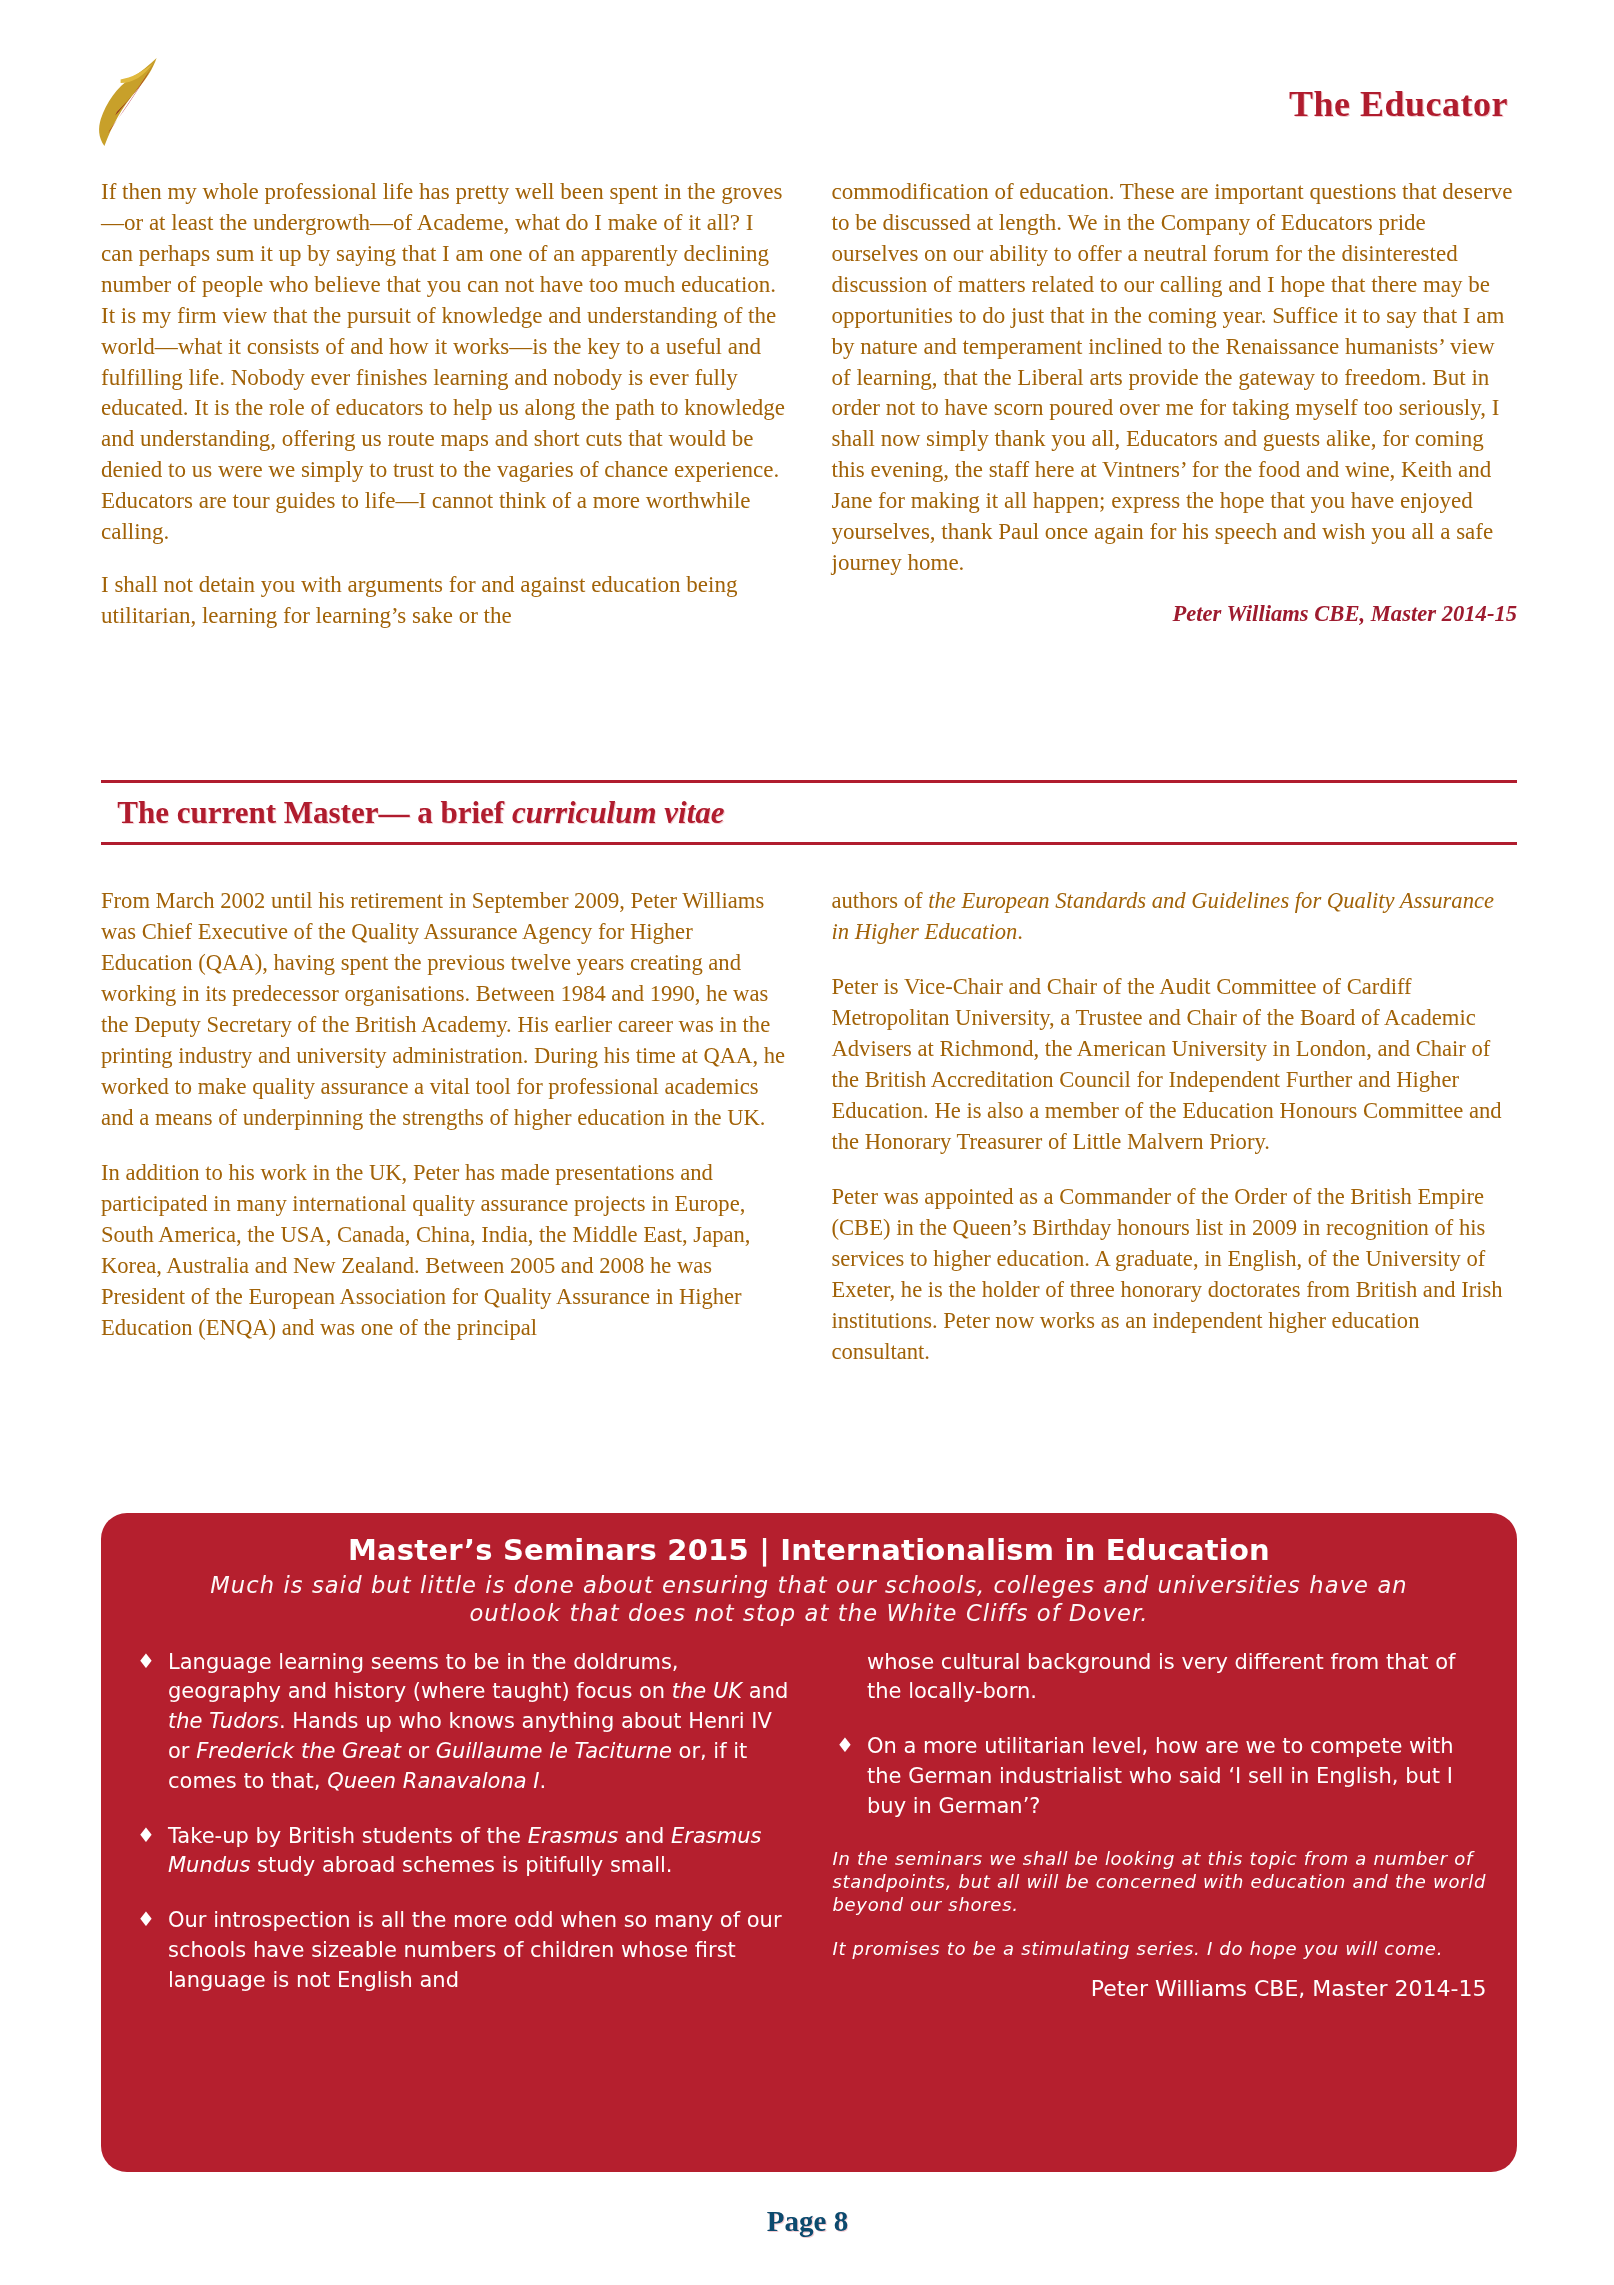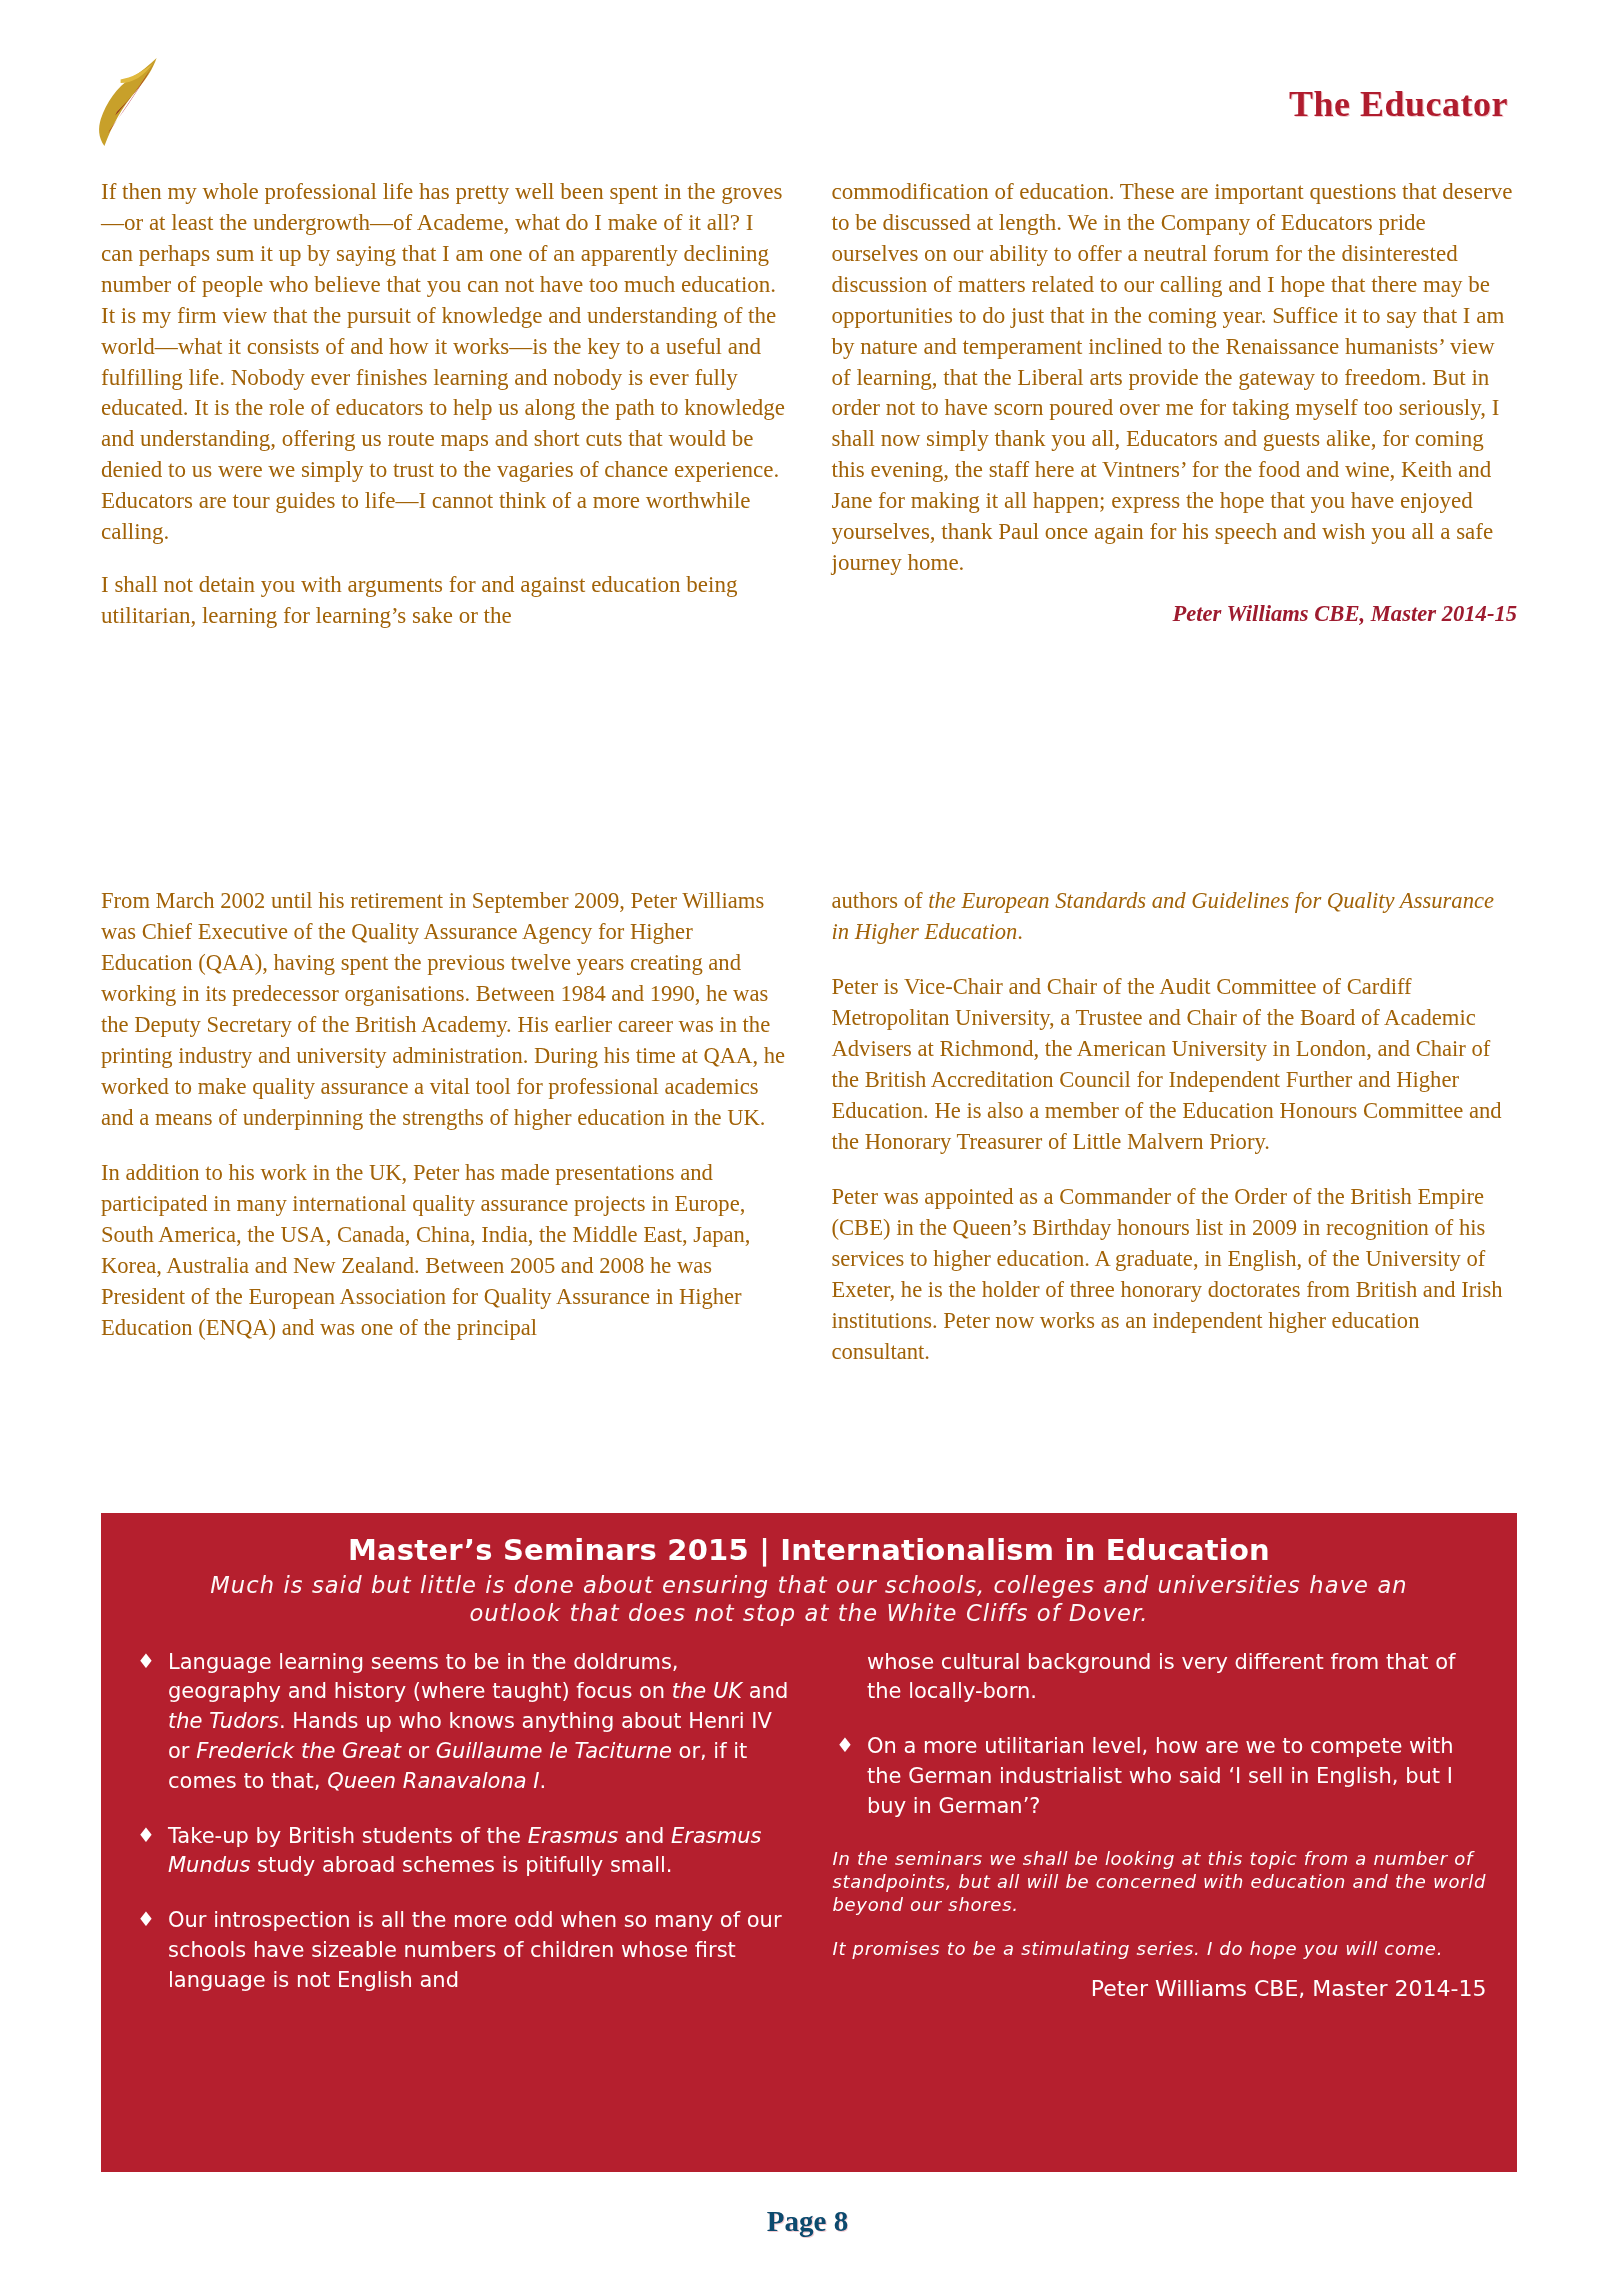--- a/index.html
+++ b/index.html
@@ -126,20 +126,21 @@
   .seminar {
     position: absolute;
     left: 101px;
     top: 1513px;
     width: 1416px;
     height: 659px;
     background: #b51f2e;
     color: #ffffff;
     box-sizing: border-box;
     padding: 20px 27px 16.3px 27px;
+    border-radius: 26px;
   }
   .seminar-title {
     text-align: center;
     font-family: "DejaVu Sans", sans-serif;
     font-weight: bold;
     font-size: 29px;
     letter-spacing: 0.2px;
     margin-bottom: 5.4px;
   }
   .seminar-sub {
@@ -233,20 +234,25 @@
     <div class="col">
       <p>If then my whole professional life has pretty well been spent in the groves—or at least the undergrowth—of Academe, what do I make of it all? I can perhaps sum it up by saying that I am one of an apparently declining number of people who believe that you can not have too much education. It is my firm view that the pursuit of knowledge and understanding of the world—what it consists of and how it works—is the key to a useful and fulfilling life. Nobody ever finishes learning and nobody is ever fully educated. It is the role of educators to help us along the path to knowledge and understanding, offering us route maps and short cuts that would be denied to us were we simply to trust to the vagaries of chance experience. Educators are tour guides to life—I cannot think of a more worthwhile calling.</p>
       <p>I shall not detain you with arguments for and against education being utilitarian, learning for learning’s sake or the</p>
     </div>
     <div class="col">
       <p>commodification of education. These are important questions that deserve to be discussed at length. We in the Company of Educators pride ourselves on our ability to offer a neutral forum for the disinterested discussion of matters related to our calling and I hope that there may be opportunities to do just that in the coming year. Suffice it to say that I am by nature and temperament inclined to the Renaissance humanists’ view of learning, that the Liberal arts provide the gateway to freedom.  But in order not to have scorn poured over me for taking myself too seriously, I shall now simply thank you all, Educators and guests alike, for coming this evening, the staff here at Vintners’ for the food and wine, Keith and Jane for making it all happen; express the hope that you have enjoyed yourselves, thank Paul once again for his speech and wish you all a safe journey home.</p>
       <div class="signature">Peter Williams CBE, Master 2014-15</div>
     </div>
   </div>
 
+  <div class="section-band">
+    <div class="rule-top"></div>
+    <div class="section-title"><span>The current Master— a brief </span><span class="ital">curriculum vitae</span></div>
+    <div class="rule-bottom"></div>
+  </div>
 
   <div class="cv-cols">
     <div class="col">
       <p>From March 2002 until his retirement in September 2009, Peter Williams was Chief Executive of the Quality Assurance Agency for Higher Education (QAA), having spent the previous twelve years creating and working in its predecessor organisations. Between 1984 and 1990, he was the Deputy Secretary of the British Academy. His earlier career was in the printing industry and university administration. During his time at QAA, he worked to make quality assurance a vital tool for professional academics and a means of underpinning the strengths of higher education in the UK.</p>
       <p>In addition to his work in the UK, Peter has made presentations and participated in many international quality assurance projects in Europe, South America, the USA, Canada, China, India, the Middle East, Japan, Korea, Australia and New Zealand. Between 2005 and 2008 he was President of the European Association for Quality Assurance in Higher Education (ENQA) and was one of the principal</p>
     </div>
     <div class="col">
       <p><span>authors of </span><em>the European Standards and Guidelines for Quality Assurance in Higher Education</em><span>.</span></p>
       <p>Peter is Vice-Chair and Chair of the Audit Committee of Cardiff Metropolitan University, a Trustee and Chair of the Board of Academic Advisers at Richmond, the American University in London, and Chair of the British Accreditation Council for Independent Further and Higher Education. He is also a member of the Education Honours Committee and the Honorary Treasurer of Little Malvern Priory.</p>
       <p>Peter was appointed as a Commander of the Order of the British Empire (CBE) in the Queen’s Birthday honours list in 2009 in recognition of his services to higher education. A graduate, in English, of the University of Exeter, he is the holder of three honorary doctorates from British and Irish institutions. Peter now works as an independent higher education consultant.</p>

